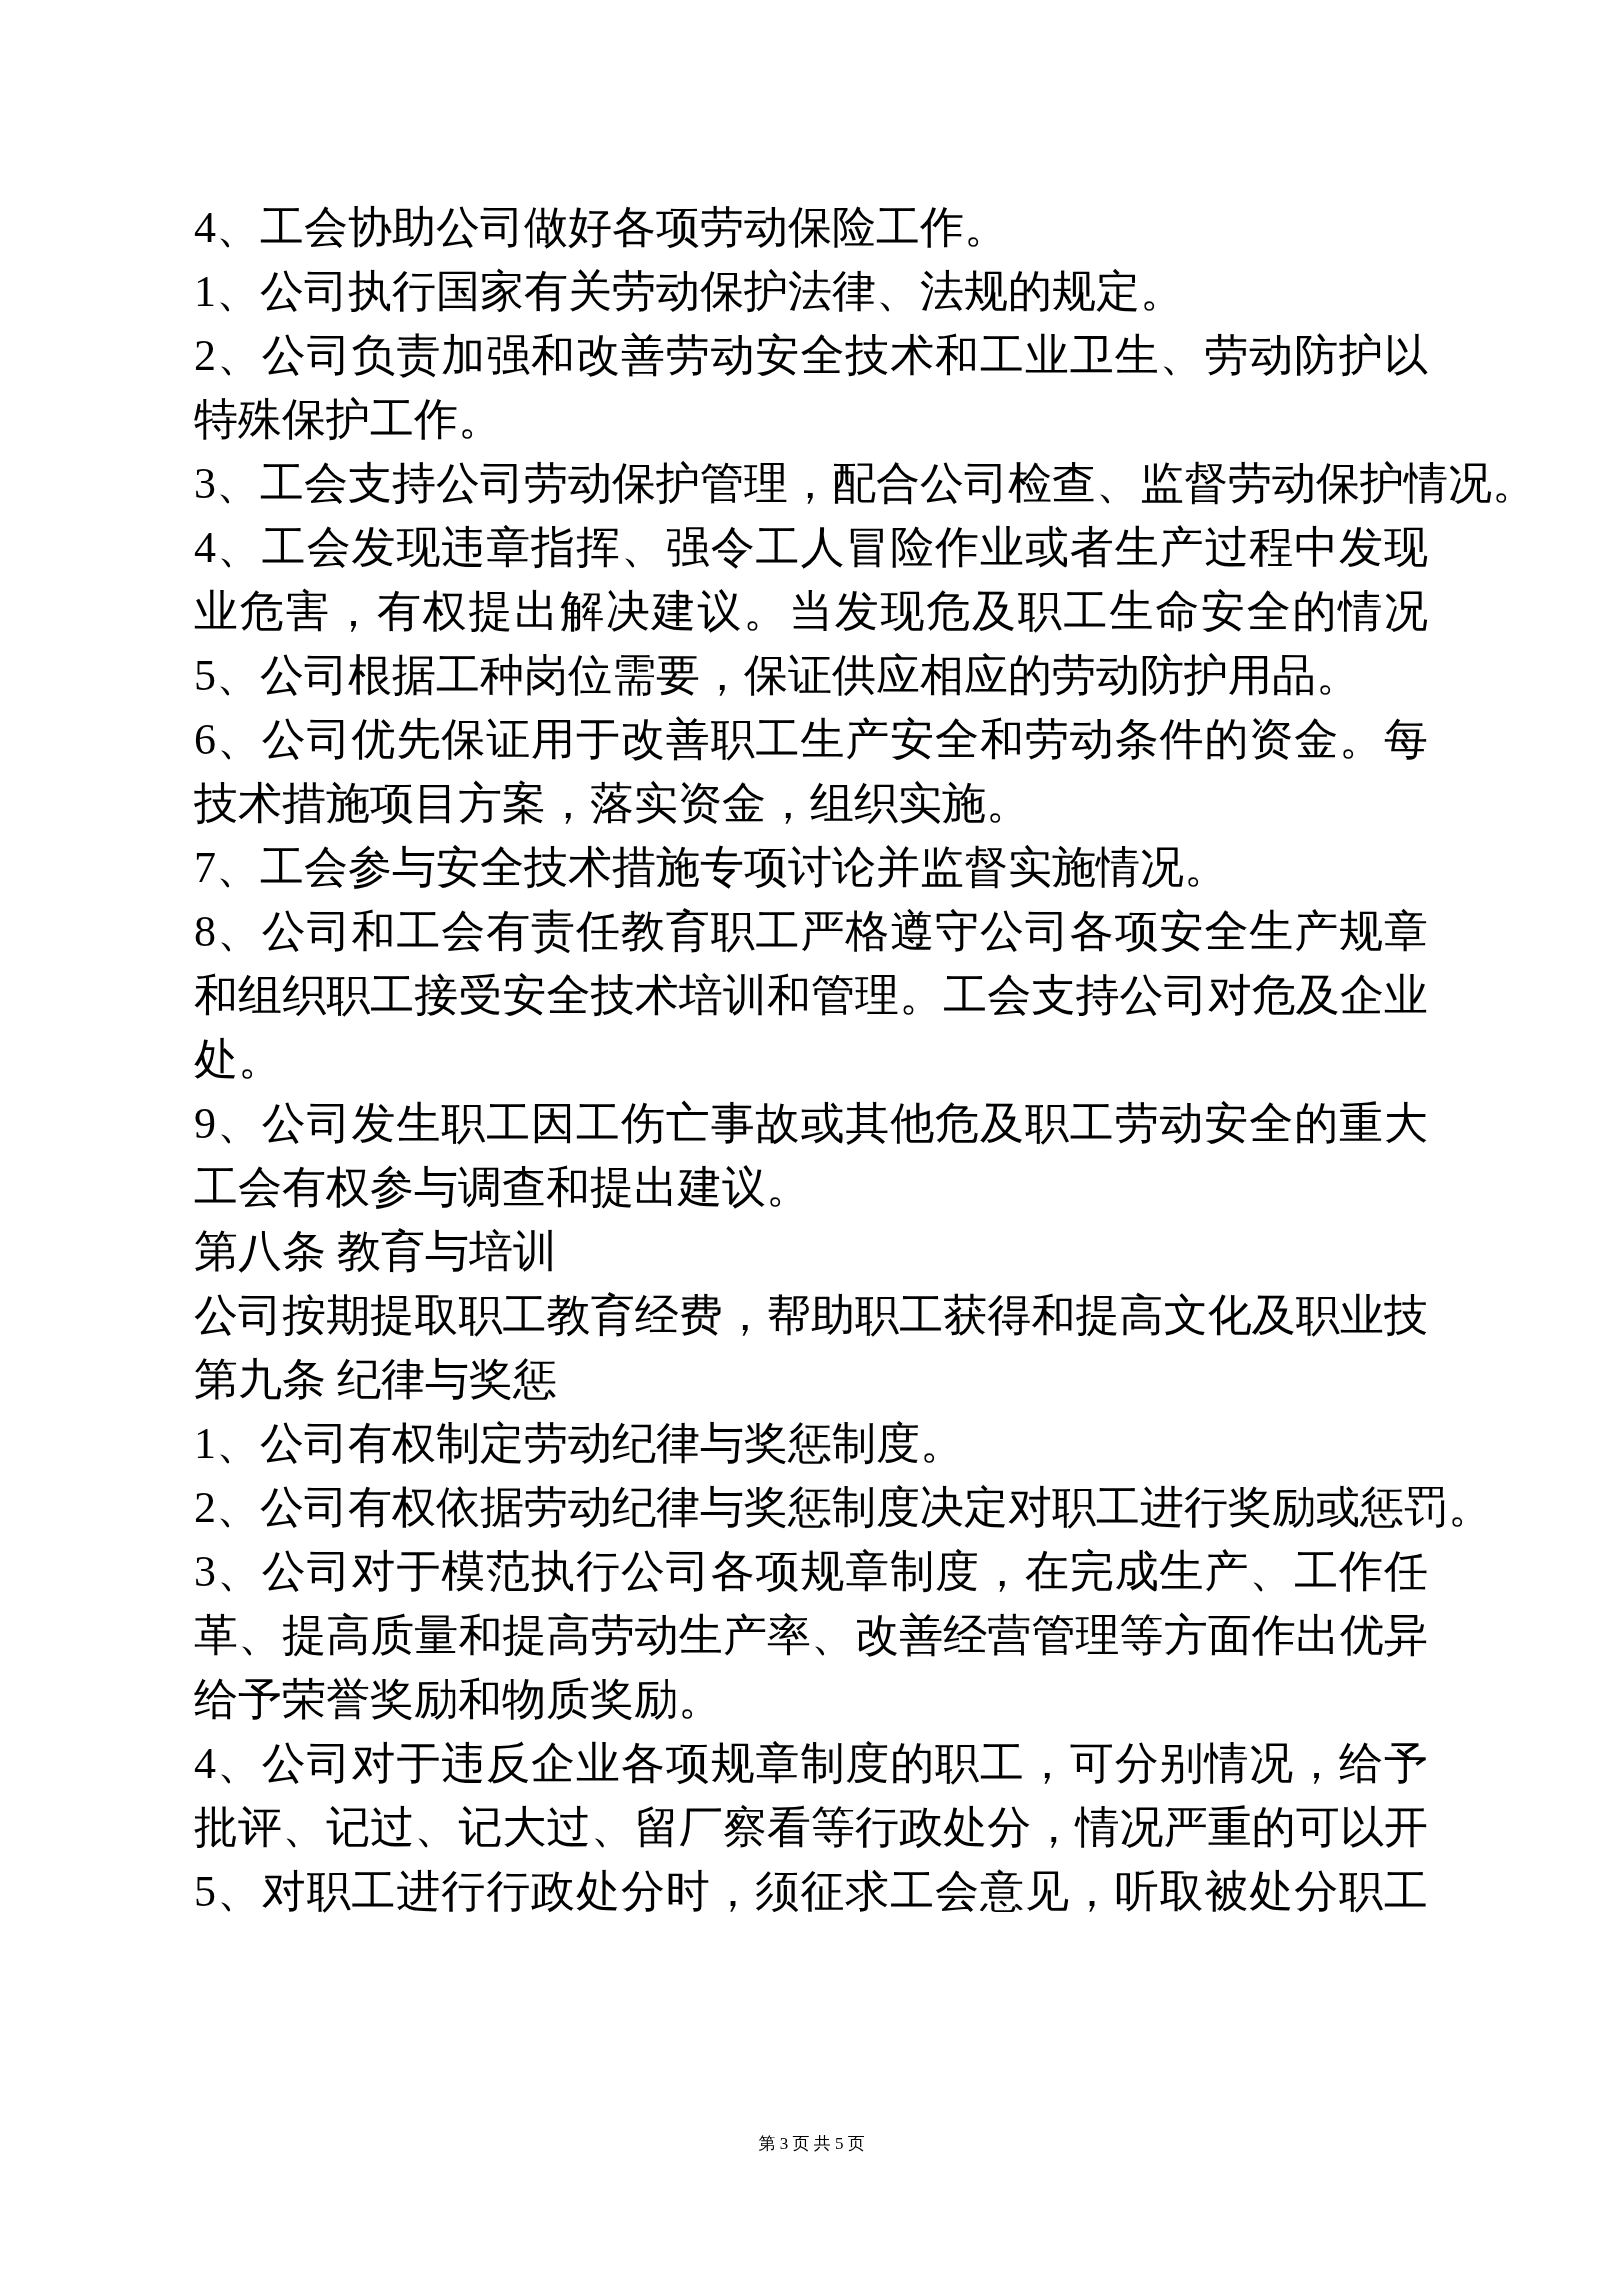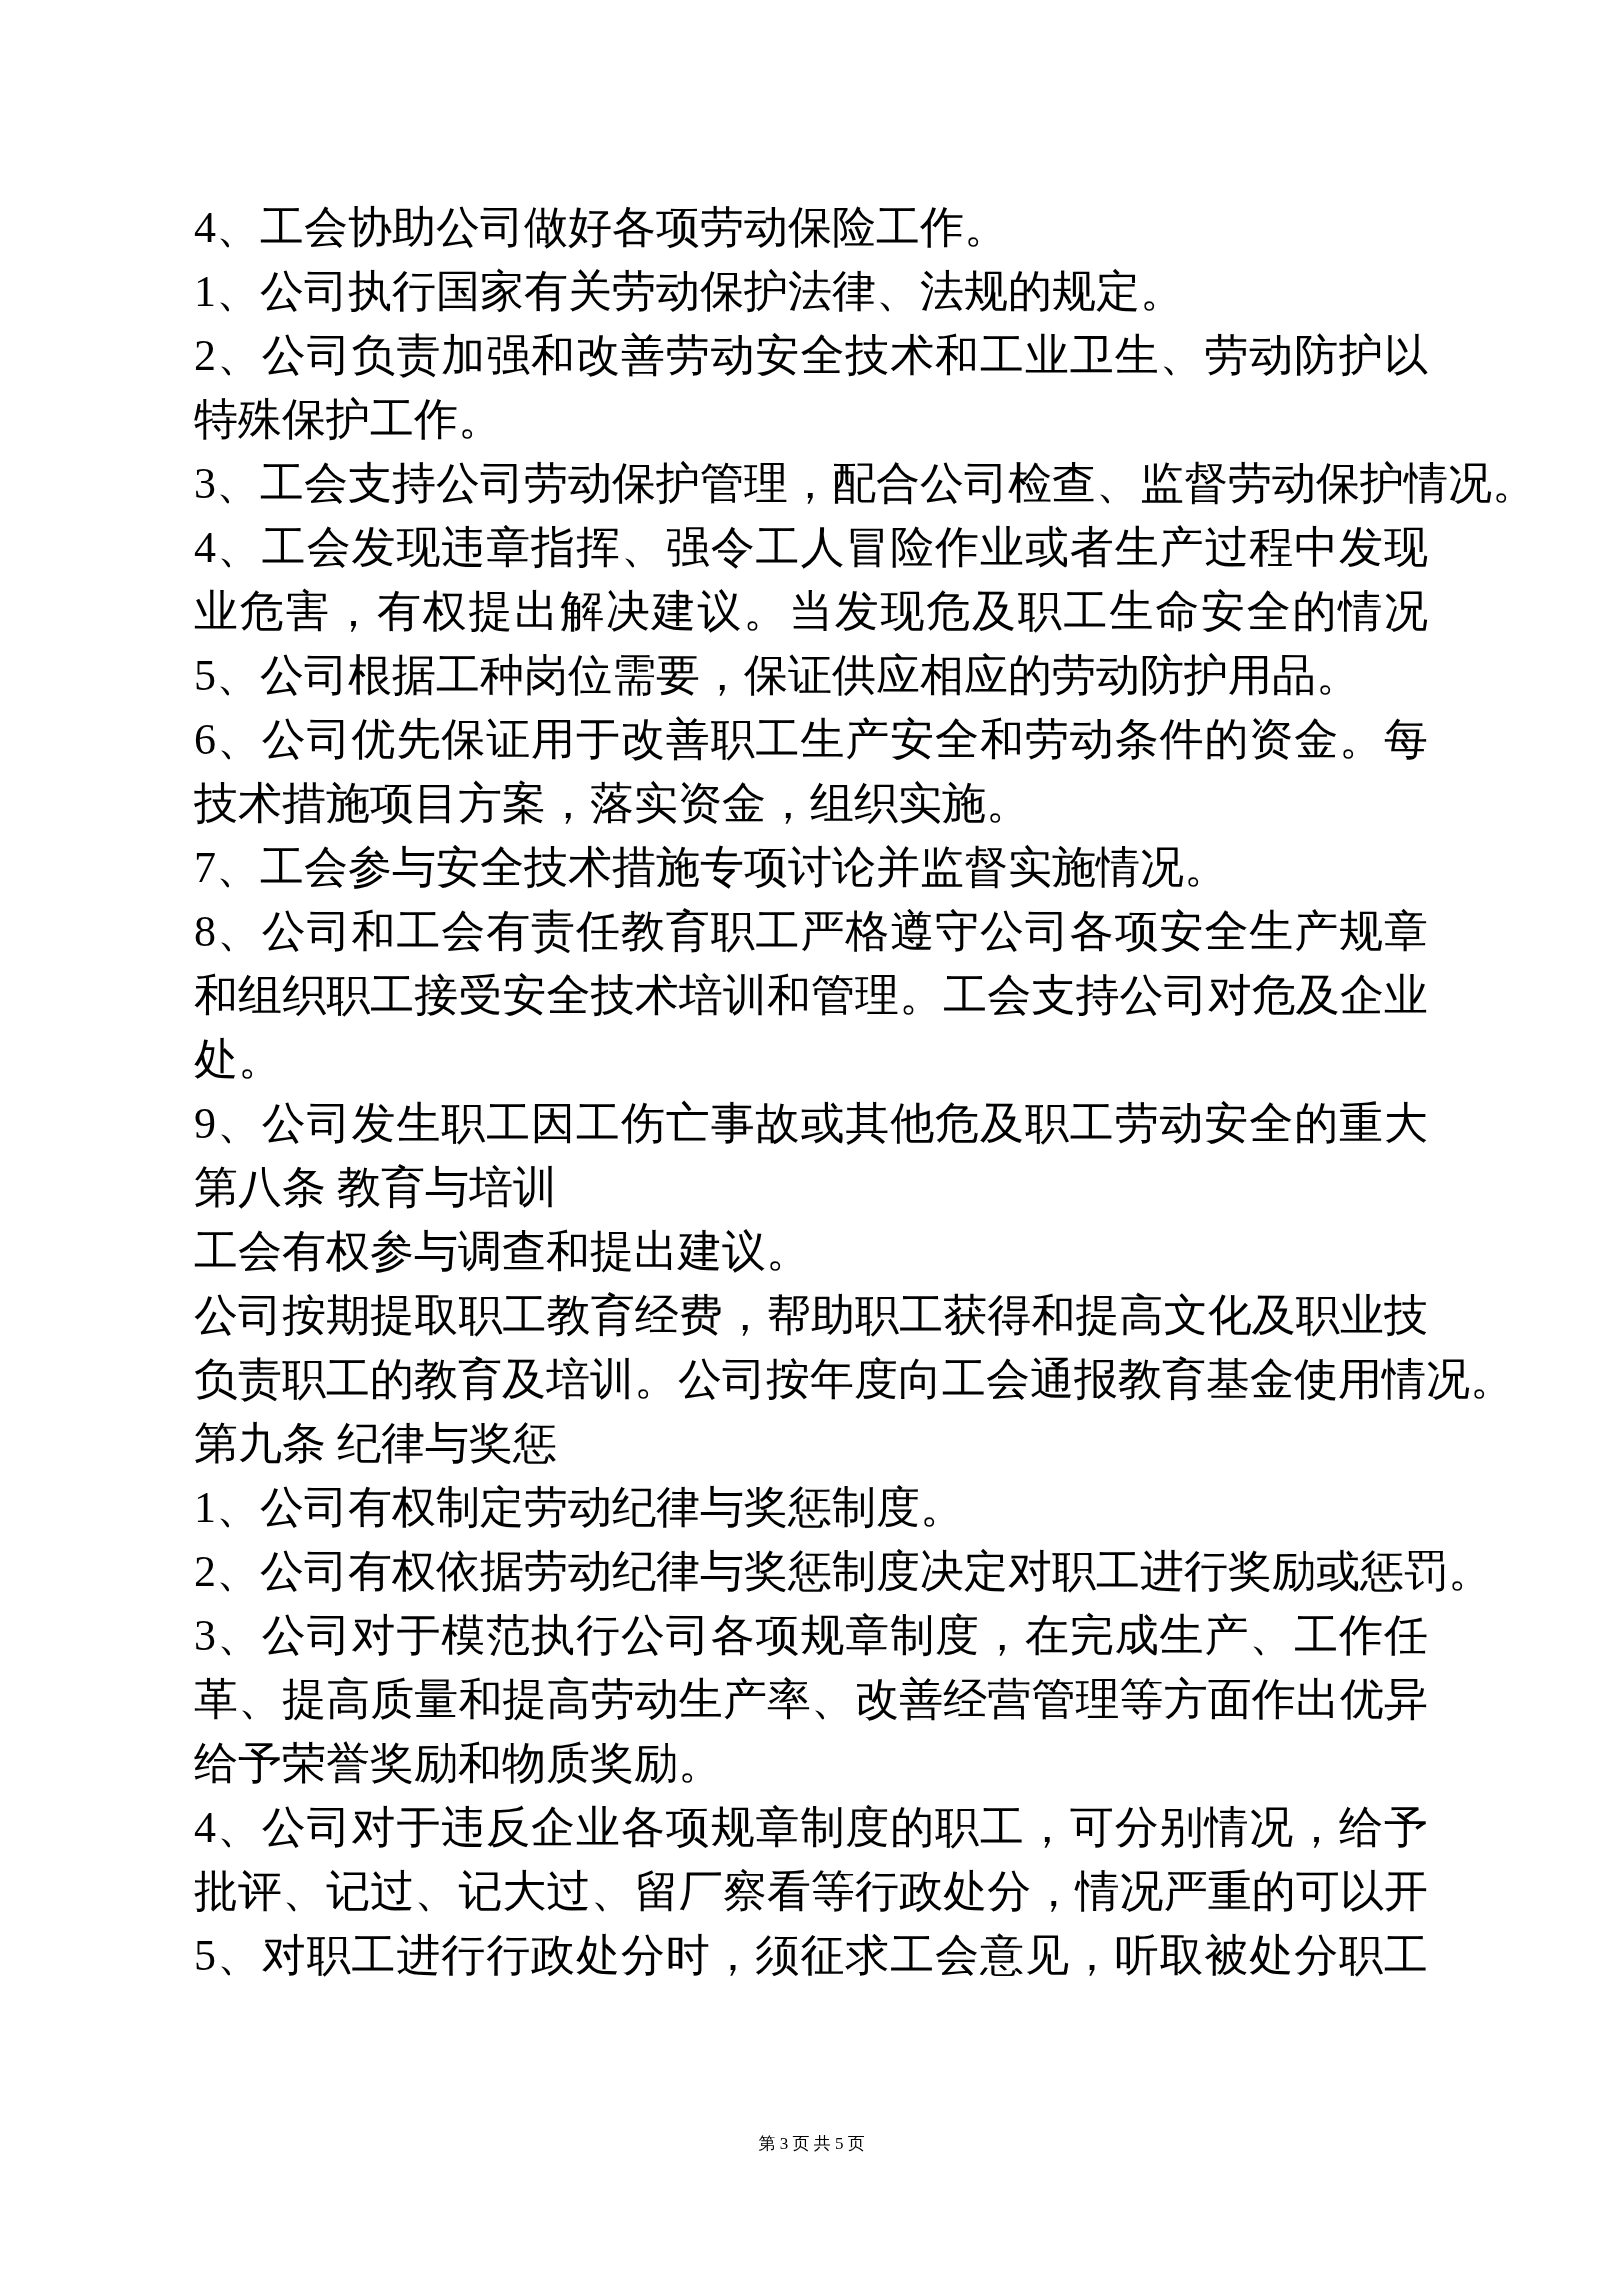--- a/index.html
+++ b/index.html
@@ -60,24 +60,23 @@
     <div class="line j">4、工会发现违章指挥、强令工人冒险作业或者生产过程中发现明显重大事故隐患和职</div>
     <div class="line j">业危害，有权提出解决建议。当发现危及职工生命安全的情况时，有权向公司建议组织</div>
     <div class="line">5、公司根据工种岗位需要，保证供应相应的劳动防护用品。</div>
     <div class="line j">6、公司优先保证用于改善职工生产安全和劳动条件的资金。每年由公司提出年度安全</div>
     <div class="line">技术措施项目方案，落实资金，组织实施。</div>
     <div class="line">7、工会参与安全技术措施专项讨论并监督实施情况。</div>
     <div class="line j">8、公司和工会有责任教育职工严格遵守公司各项安全生产规章制度及操作规程，教育</div>
     <div class="line j">和组织职工接受安全技术培训和管理。工会支持公司对危及企业和职工安全的行为的惩</div>
     <div class="line">处。</div>
     <div class="line j">9、公司发生职工因工伤亡事故或其他危及职工劳动安全的重大事故，应及时通知工会。</div>
+    <div class="line">工会有权参与调查和提出建议。</div>
     <div class="line">第八条 教育与培训</div>
-    <div class="line">工会有权参与调查和提出建议。</div>
     <div class="line j">公司按期提取职工教育经费，帮助职工获得和提高文化及职业技能。公司教育管理机构</div>
-    <div class="line">负责职工的教育及培训。公司按年度向工会通报教育基金使用情况。</div>
     <div class="line">第九条 纪律与奖惩</div>
     <div class="line">1、公司有权制定劳动纪律与奖惩制度。</div>
     <div class="line">2、公司有权依据劳动纪律与奖惩制度决定对职工进行奖励或惩罚。</div>
     <div class="line j">3、公司对于模范执行公司各项规章制度，在完成生产、工作任务、产品开发、技术改</div>
     <div class="line j">革、提高质量和提高劳动生产率、改善经营管理等方面作出优异成绩的职工，有权分别</div>
     <div class="line">给予荣誉奖励和物质奖励。</div>
     <div class="line j">4、公司对于违反企业各项规章制度的职工，可分别情况，给予批评教育、警告、通报</div>
     <div class="line j">批评、记过、记大过、留厂察看等行政处分，情况严重的可以开除，解除劳动合同关系。</div>
     <div class="line j">5、对职工进行行政处分时，须征求工会意见，听取被处分职工本人的申辩，由公司作</div>
   </div>

